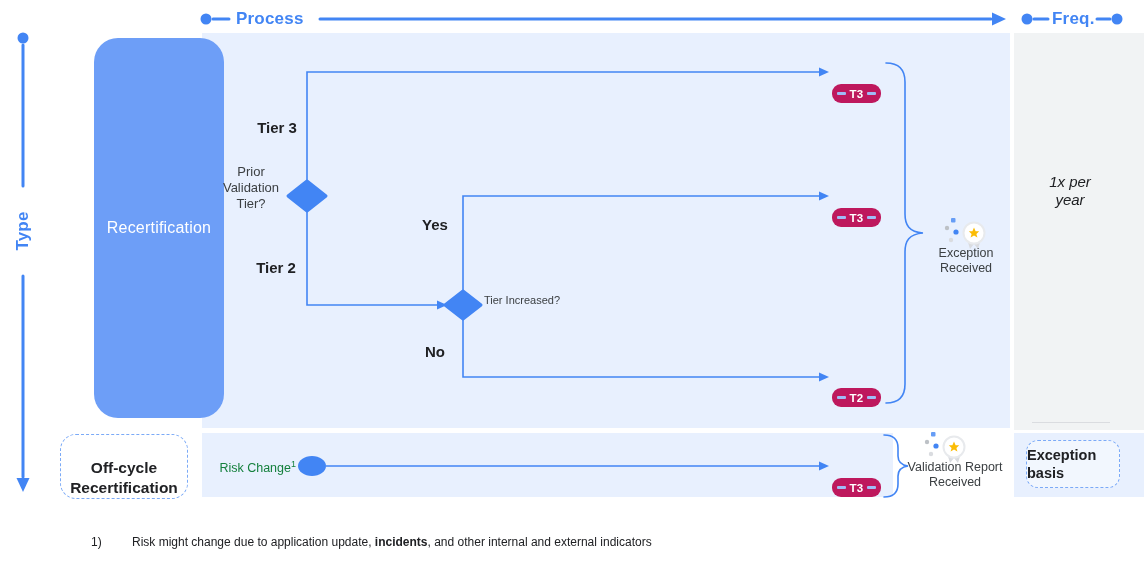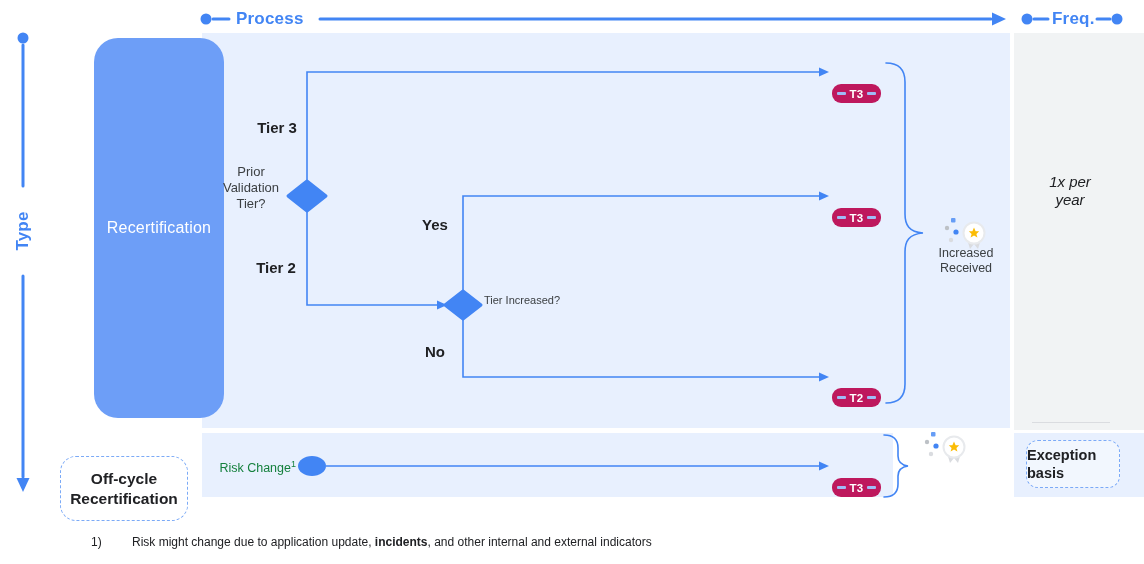--- a/index.html
+++ b/index.html
@@ -21,23 +21,23 @@
   .freq-label{left:1052px;top:9px;}
   .type-label{left:-7px;top:221px;width:60px;height:20px;text-align:center;transform:rotate(-90deg);}
   
   .recert-box{
     left:58px;top:38px;width:130px;height:380px;background:#6d9ef7;border-radius:24px;
     display:flex;align-items:center;justify-content:center;
     color:#fff;font-size:16px;font-weight:500;letter-spacing:.2px;margin-left:36px;
   }
   
   .offcycle-box{
-    left:60px;top:456px;width:128px;height:65px;background:#fff;
+    left:60px;top:434px;width:128px;height:65px;background:#fff;
     border:1.6px dashed #7baaf7;border-radius:16px;box-sizing:border-box;
-    display:flex;align-items:center;justify-content:center;text-align:center;
+    display:flex;align-items:flex-end;justify-content:center;text-align:center;
     font-size:15.5px;font-weight:600;line-height:20px;color:#202124;
   }
   .exception-box{
     left:1026px;top:440px;width:94px;height:48px;background:rgba(255,255,255,.45);
     border:1.4px dashed #7baaf7;border-radius:12px;box-sizing:border-box;
     display:flex;align-items:center;justify-content:center;text-align:left;
     font-size:14.5px;font-weight:700;line-height:18px;color:#202124;
   }
   
   .lbl{position:absolute;text-align:center;color:#3c4043;}
@@ -164,21 +164,22 @@
       <use href="#badge-icon"></use>
     </g>
   </svg>
 
   <div class="lbl lbl-bold tier3-lbl">Tier 3</div>
   <div class="lbl prior-lbl">Prior Validation Tier?</div>
   <div class="lbl lbl-bold tier2-lbl">Tier 2</div>
   <div class="lbl lbl-bold yes-lbl">Yes</div>
   <div class="lbl lbl-bold no-lbl">No</div>
   <div class="lbl increased-lbl">Tier Increased?</div>
-  <div class="lbl valrec-lbl">Increased Received</div>
+  <div class="lbl valrec-lbl">Exception Received</div>
+  <div class="lbl valreprec-lbl">Validation Report Received</div>
   <div class="lbl risk-lbl"><span>Risk Change</span><sup>1</sup></div>
 
   <div class="pill pill-top">T3</div>
   <div class="pill pill-mid">T3</div>
   <div class="pill pill-bot">T2</div>
   <div class="pill pill-off">T3</div>
 
   <div class="abs footnote fn-marker">1)</div>
   <div class="abs footnote fn-text"><span>Risk might change due to application update, </span><b>incidents</b><span>, and other internal and external indicators</span></div>
 

